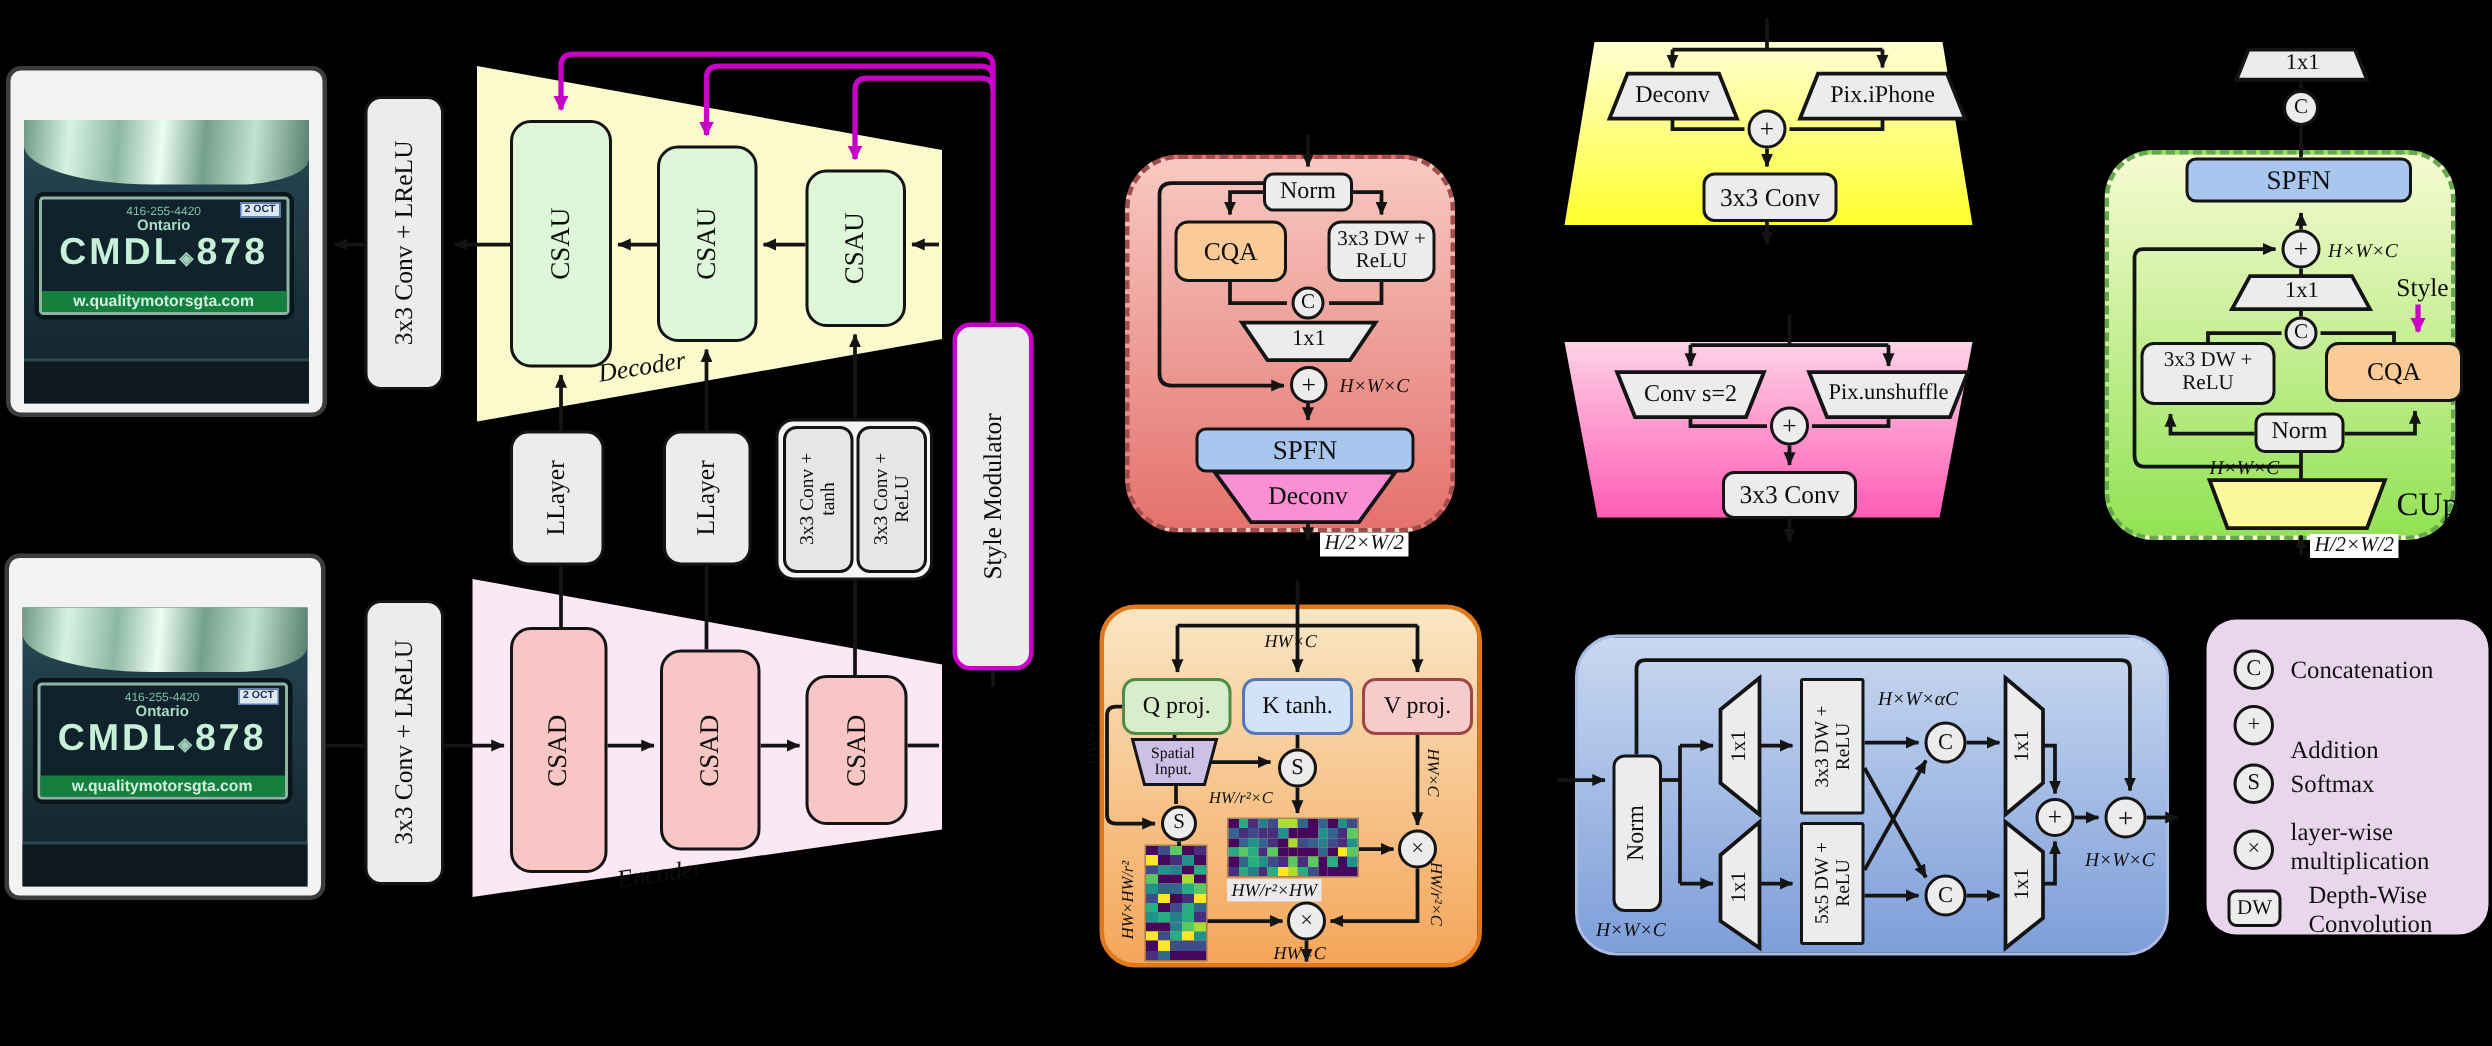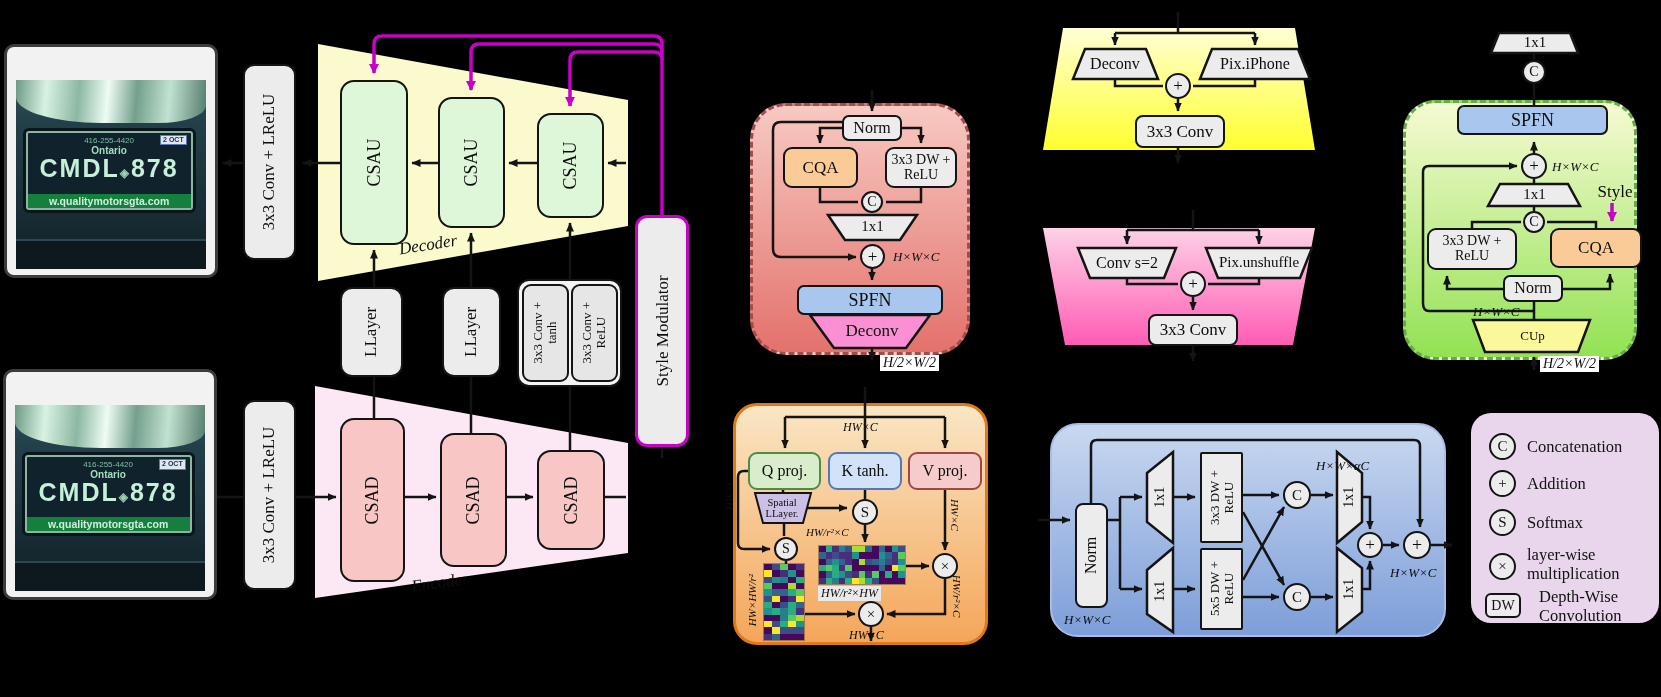--- a/index.html
+++ b/index.html
@@ -319,30 +319,30 @@
   <div class="dim" style="left:1552px;top:159px">H×W×C</div>
   <div class="tlabel" style="left:1507px;top:186px;width:55px;height:18px;font-size:15px">1x1</div>
   <div class="node" style="left:1523px;top:211px;width:22px;height:22px;font-size:14px">C</div>
   <div class="tlabel" style="left:1590px;top:182px;width:50px;height:20px;font-size:17px">Style</div>
   <div class="gbox" style="left:1427px;top:228px;width:90px;height:42px;border-radius:9px;font-size:14px">
     <span><span>3x3 DW +</span><br><span>ReLU</span></span>
     </div>
   <div class="gbox" style="left:1550px;top:228px;width:92px;height:40px;background:#fbcb97;border-radius:9px;font-size:17px">CQA</div>
   <div class="gbox" style="left:1503px;top:275px;width:60px;height:27px;border-radius:7px;border-width:2px">Norm</div>
   <div class="dim" style="left:1473px;top:304px">H×W×C</div>
-  <div class="tlabel" style="left:1495px;top:324px;width:75px;height:24px;font-size:13px">CUp</div>
+  <div class="tlabel" style="left:1581px;top:324px;width:75px;height:24px;font-size:22px">CUp</div>
   <div class="dim chipw" style="left:1540px;top:356px;font-size:14px">H/2×W/2</div>
 
   <div class="dim" style="left:843px;top:420px;font-size:12px">HW×C</div>
   <div class="gbox" style="left:748px;top:452px;width:73px;height:38px;background:#d9edcd;border:2.5px solid #4e8c44;border-radius:9px">Q proj.</div>
   <div class="gbox" style="left:828px;top:452px;width:74px;height:38px;background:#d2e2f8;border:2.5px solid #5577b8;border-radius:9px">K tanh.</div>
   <div class="gbox" style="left:908px;top:452px;width:74px;height:38px;background:#f5cbcb;border:2.5px solid #a04646;border-radius:9px">V proj.</div>
   <div class="tlabel" style="left:757px;top:494px;width:50px;height:28px;font-size:10.5px;flex-direction:column">
     <span>Spatial</span>
-      <span>LLayer.</span>
+      <span>Input.</span>
     </div>
   <div class="dim" style="left:701px;top:488px;width:56px;text-align:center;font-size:11px;transform:rotate(-90deg)">HW×C</div>
   <div class="node" style="left:852px;top:499px;width:26px;height:26px">S</div>
   <div class="node" style="left:774px;top:537px;width:24px;height:24px;font-size:14px">S</div>
   <div class="dim" style="left:806px;top:526px;font-size:11px">HW/r²×C</div>
   <div class="dim" style="left:930px;top:509px;width:50px;text-align:center;font-size:11px;transform:rotate(90deg)">HW×C</div>
   <div class="hm" style="left:818px;top:545px;width:88px;height:40px;grid-template-columns:repeat(13,1fr)">
       <div style="background: rgb(70, 8, 92);"></div>
       <div style="background: rgb(39, 173, 129);"></div>
       <div style="background: rgb(71, 47, 125);"></div>
@@ -500,38 +500,38 @@
     </div>
   <div class="tlabel" style="left:1147px;top:567px;width:26px;height:48px">
     <span class="vt" style="font-size:14px">1x1</span>
     </div>
   <div class="gbox" style="left:1200px;top:452px;width:43px;height:91px;border-radius:2px">
     <span class="vt" style="font-size:13px"><span>3x3 DW +</span><br><span>ReLU</span></span>
     </div>
   <div class="gbox" style="left:1200px;top:548px;width:43px;height:82px;border-radius:2px">
     <span class="vt" style="font-size:13px"><span>5x5 DW +</span><br><span>ReLU</span></span>
     </div>
-  <div class="dim" style="left:1316px;top:458px;font-size:13px">H×W×αC</div>
+  <div class="dim" style="left:1252px;top:458px;font-size:13px">H×W×αC</div>
   <div class="node" style="left:1283px;top:481px;width:28px;height:28px">C</div>
   <div class="node" style="left:1283px;top:583px;width:28px;height:28px">C</div>
   <div class="tlabel" style="left:1337px;top:473px;width:25px;height:49px">
     <span class="vt" style="font-size:14px">1x1</span>
     </div>
   <div class="tlabel" style="left:1337px;top:566px;width:25px;height:46px">
     <span class="vt" style="font-size:14px">1x1</span>
     </div>
   <div class="node" style="left:1357px;top:532px;width:26px;height:26px;font-size:17px">+</div>
   <div class="node" style="left:1403px;top:531px;width:28px;height:28px;font-size:18px">+</div>
   <div class="dim" style="left:1390px;top:565px;font-size:13px">H×W×C</div>
 
   <div class="abs" style="left:1471px;top:413px;width:188px;height:210px">
     <div class="legend-icon" style="left:18px;top:20px">C</div>
     <div class="legend-lbl" style="left:56px;top:24px">Concatenation</div>
     <div class="legend-icon" style="left:18px;top:57px">+</div>
-    <div class="legend-lbl" style="left:56px;top:61px">Addition</div>
+    <div class="legend-lbl" style="left:56px;top:77px">Addition</div>
     <div class="legend-icon" style="left:18px;top:96px">S</div>
     <div class="legend-lbl" style="left:56px;top:100px">Softmax</div>
     <div class="legend-icon" style="left:18px;top:140px">×</div>
     <div class="legend-lbl" style="left:56px;top:132px"><span>layer-wise</span><br><span>multiplication</span></div>
     <div class="legend-box" style="left:14px;top:180px">DW</div>
     <div class="legend-lbl" style="left:68px;top:174px"><span>Depth-Wise</span><br><span>Convolution</span></div>
   </div>
 
 </div>
 

